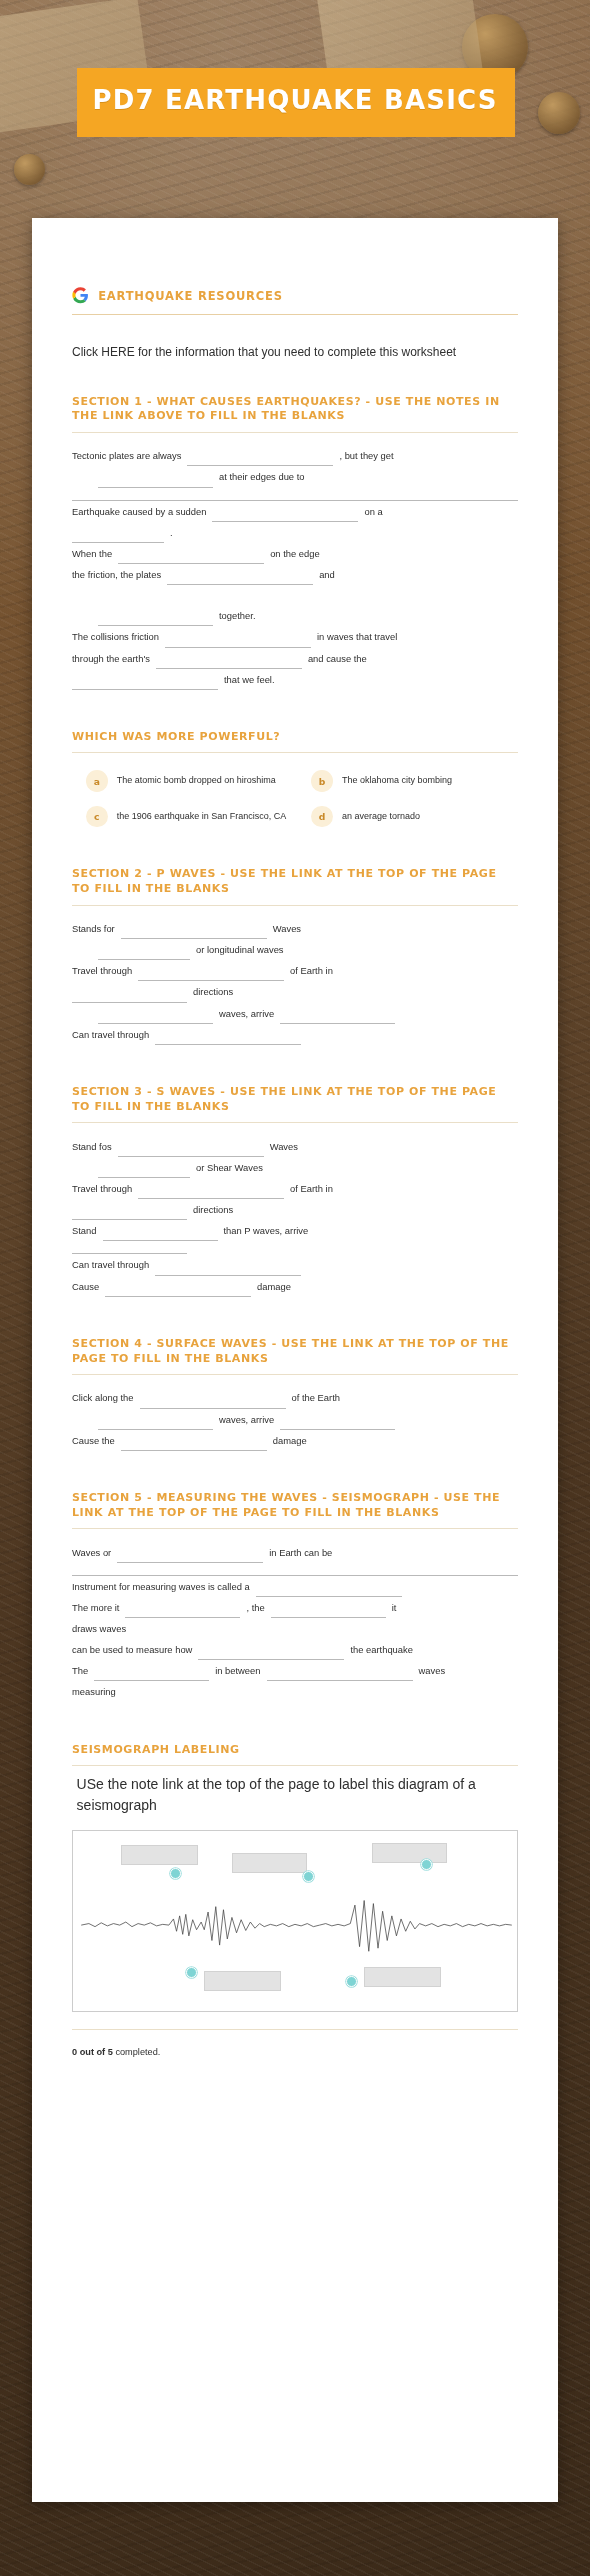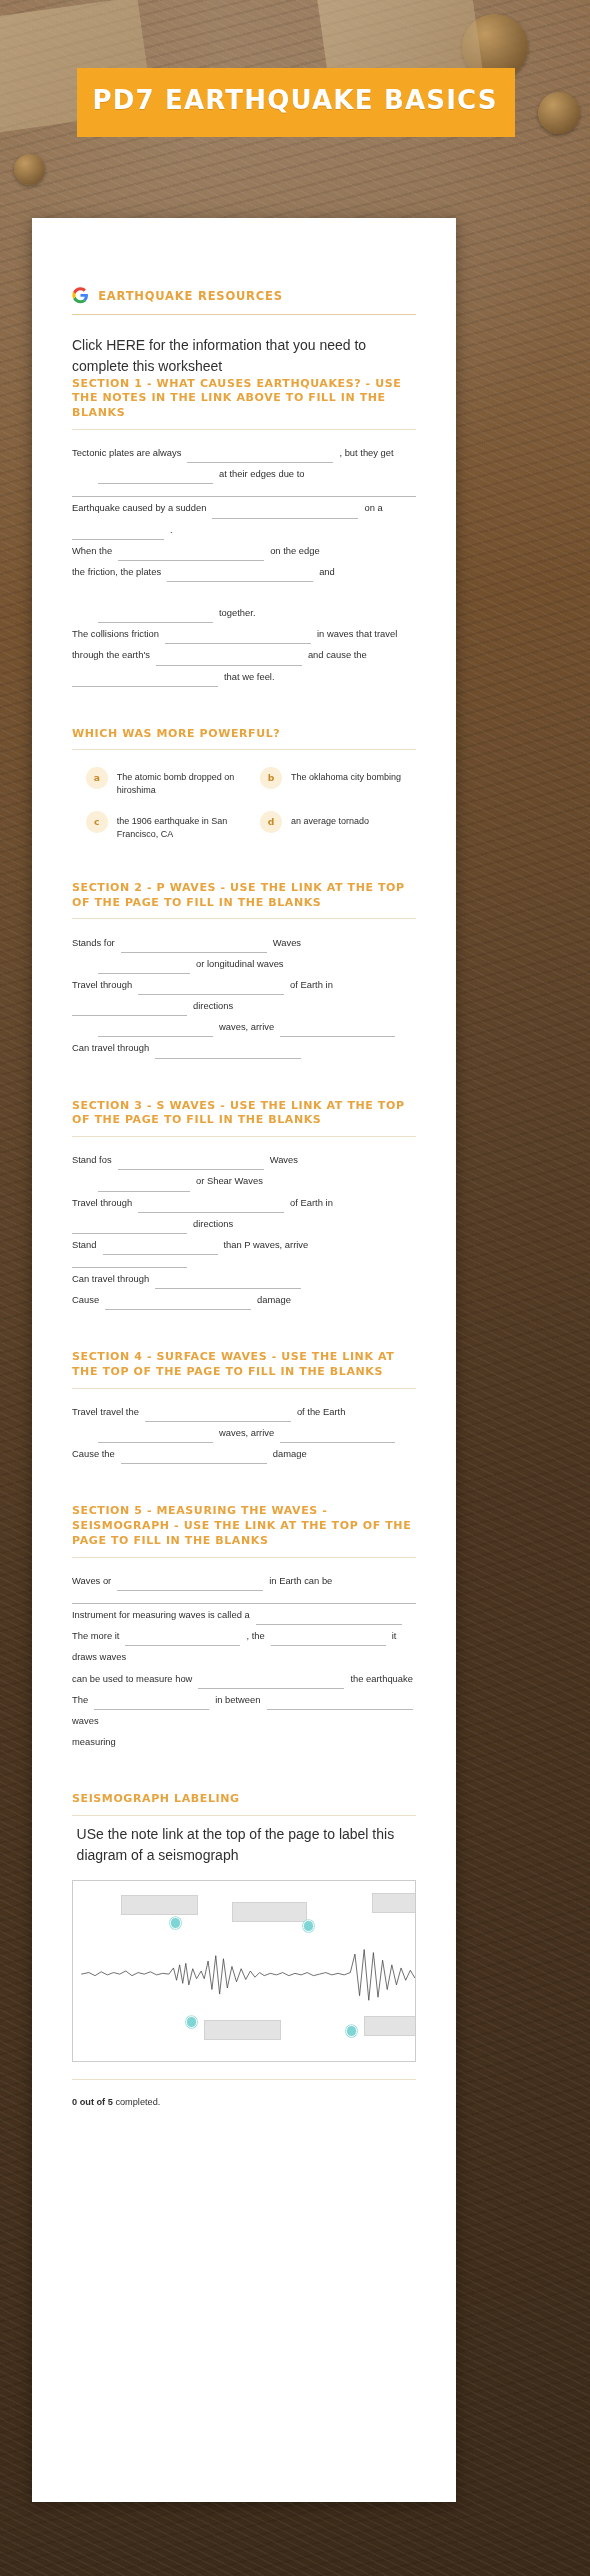--- a/index.html
+++ b/index.html
@@ -63,21 +63,21 @@
     letter-spacing: 1.2px;
     font-weight: bold;
     text-transform: uppercase;
     text-shadow: 0 0.8px 0 rgba(160,100,10,.35);
   }
 
   
   .sheet {
     position: absolute;
     left: 32px; top: 218px;
-    width: 424px;
+    width: 526px;
     background: #ffffff;
     padding: 54px 40px 31px;
     z-index: 3;
     box-shadow: 0 3.1px 14px rgba(0,0,0,.35);
     min-height: 2284px;
   }
 
   
   .res-head { display:flex; align-items:center; gap:9.2px; padding-top: 15.4px;}
   .g-icon {
@@ -89,35 +89,36 @@
     font-size: 11.5px;
     letter-spacing: 0.8px;
     font-weight: bold;
     text-transform: uppercase;
     font-family: "DejaVu Sans", sans-serif;
   }
   .rule { border:0; border-top:0.8px solid #e8cfa3; margin: 9.2px 0 0; }
   .rule-thin { border:0; border-top:0.8px solid #eadfc8; margin: 7.7px 0 0; }
 
   .intro-text {
-    font-size: 14px;
+    font-size: 12px;
     color: #2f2f2f;
-    margin: 20px 0 0;
+    margin: 28px 0 0;
     line-height: 1.5;
   }
 
   
   .sec-head {
     color: #e8a33d;
     font-size: 11px;
     font-weight: bold;
     letter-spacing: 0.6px;
     line-height: 1.35;
     text-transform: uppercase;
     font-family: "DejaVu Sans", sans-serif;
+    margin-top: 34px;
   }
   .sec-head.sub { margin-top: 40px; }
 
   
   .q-block { margin-top: 12.3px; }
   .q-line {
     display: flex;
     flex-wrap: wrap;
     align-items: flex-end;
     font-size: 9.4px;
@@ -366,21 +367,21 @@
           <span>Cause</span>
           <span class="blank b-xl"></span>
           <span>damage</span>
         </div>
       </div>
 
     <div class="sec-head sub">SECTION 4 - SURFACE WAVES - USE THE LINK AT THE TOP OF THE PAGE TO FILL IN THE BLANKS</div>
     <hr class="rule-thin">
     <div class="q-block">
         <div class="q-line">
-          <span>Travel travel the</span>
+          <span>Click along the</span>
           <span class="blank b-xl"></span>
           <span>of the Earth</span>
         </div>
         <div class="q-line" style="padding-left: 26px;">
           <span class="blank b-lg"></span>
           <span>waves, arrive</span>
           <span class="blank b-lg"></span>
         </div>
         <div class="q-line">
           <span>Cause the</span>

